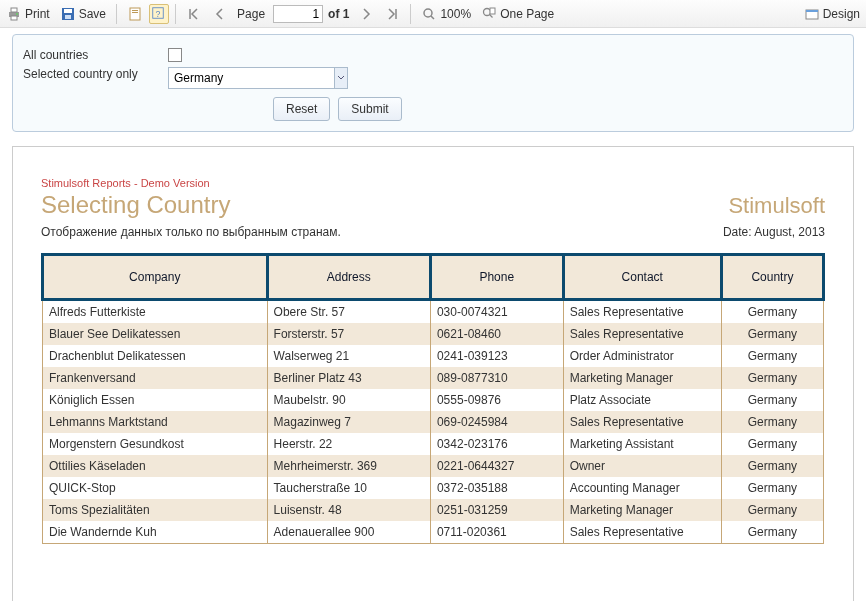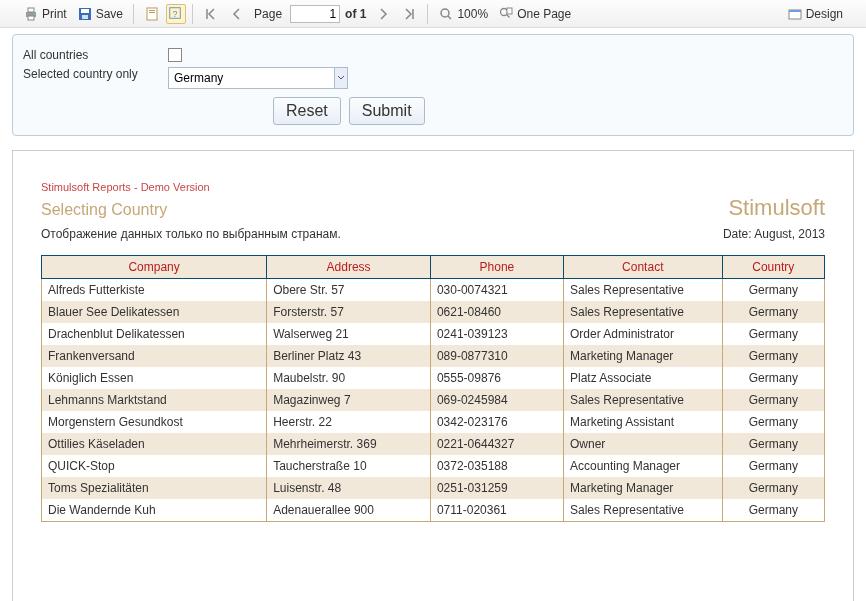--- a/index.html
+++ b/index.html
@@ -11,21 +11,21 @@
       width: 866px;
       height: 601px;
       overflow: hidden;
     }
     .toolbar {
       height: 28px;
       background: linear-gradient(#fdfdfd, #f0f0f0);
       border-bottom: 1px solid #ddd;
       display: flex;
       align-items: center;
-      padding: 0 19px;
+      padding: 0 2px;
       gap: 2px;
       position: relative;
     }
     .tb-btn {
       display: inline-flex;
       align-items: center;
       padding: 2px 4px;
       cursor: pointer;
       border-radius: 2px;
       gap: 3px;
@@ -84,21 +84,21 @@
       display: flex;
       gap: 8px;
       margin-left: 250px;
       margin-top: 8px;
     }
     .flat-btn {
       border: 1px solid #abc;
       background: linear-gradient(#fbfdff, #e9eff7);
       padding: 4px 12px;
       border-radius: 3px;
-      font-size: 16px;
+      font-size: 12px;
       cursor: pointer;
       color: #333;
     }
 
     .report-area {
       margin: 14px 12px 0 12px;
       border: 1px solid #ccc;
       background: #fff;
       height: 460px;
       overflow: hidden;
@@ -109,21 +109,21 @@
       font-size: 11px;
       margin-bottom: 2px;
     }
     .report-header {
       display: flex;
       justify-content: space-between;
       align-items: baseline;
     }
     .report-title {
       color: #c6a777;
-      font-size: 16px;
+      font-size: 24px;
       font-weight: normal;
     }
     .brand {
       color: #c6a777;
       font-size: 22px;
       font-weight: normal;
     }
     .sub-row {
       display: flex;
       justify-content: space-between;
@@ -133,24 +133,24 @@
     }
     .data-table {
       margin-top: 14px;
       width: 100%;
       border-collapse: collapse;
       border: 1px solid #c6a777;
       font-size: 12px;
     }
     .data-table th {
       background: #f2e8d9;
-      color: #b91c1c;
+      color: #0f172a;
       font-weight: normal;
-      border: 1px solid #0c4a6e;
-      padding: 4px 6px;
+      border: 3px solid #0c4a6e;
+      padding: 14px 6px;
     }
     .data-table td {
       border-left: 1px solid #c6a777;
       border-right: 1px solid #c6a777;
       padding: 4px 6px;
       color: #333;
     }
     .data-table tr:nth-child(even) td { background: #f2e8d9; }
     .data-table tr:nth-child(odd) td { background: #fff; }
     .data-table tbody tr:last-child td { border-bottom: 1px solid #c6a777; }

